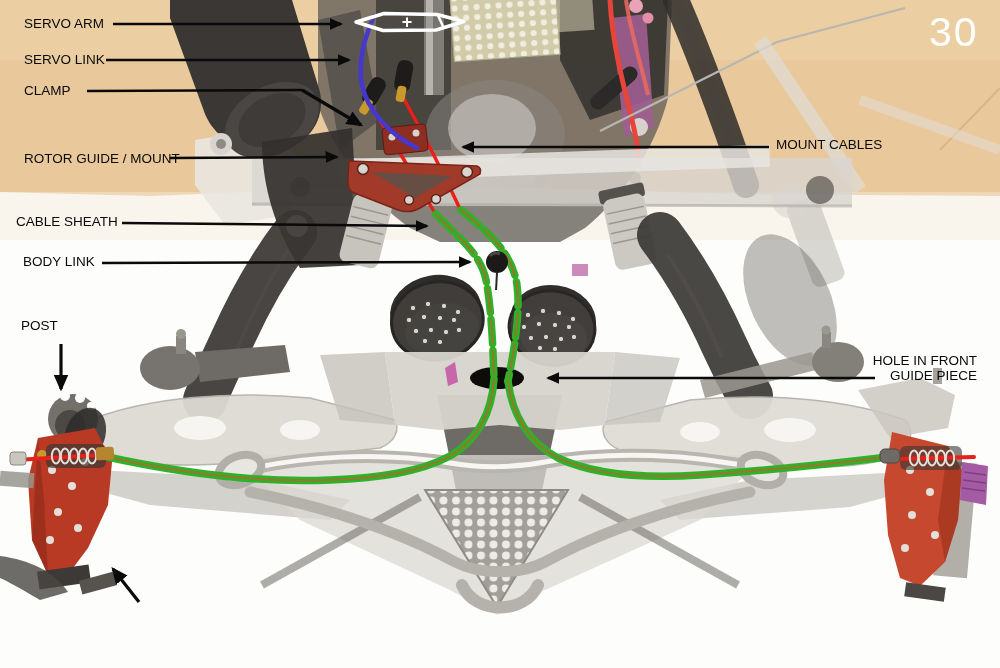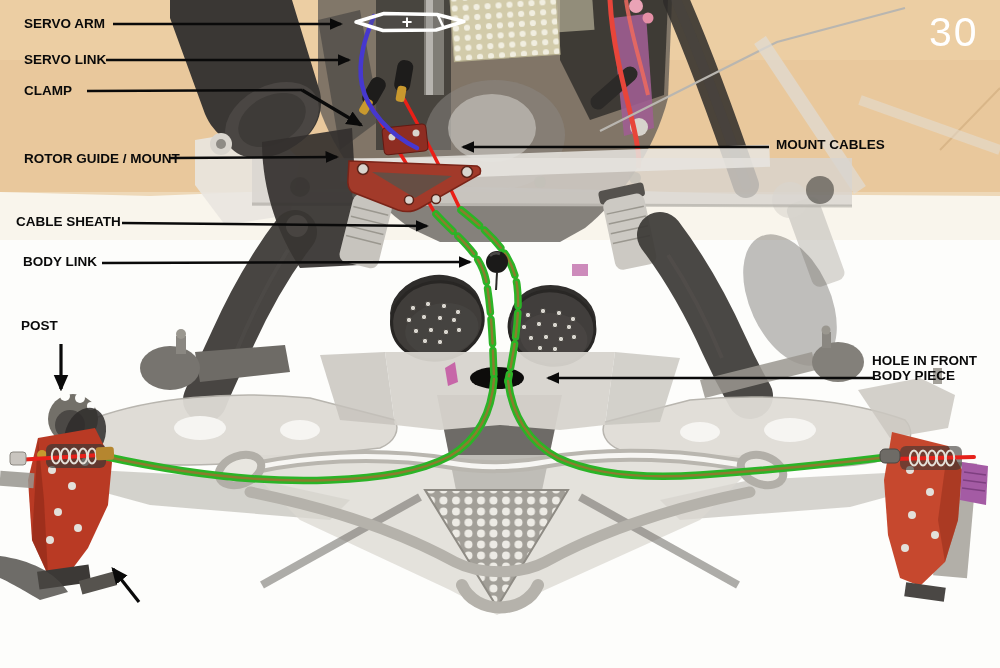--- a/index.html
+++ b/index.html
@@ -1,21 +1,21 @@
 <!DOCTYPE html>
 <html><head>
 <meta charset="utf-8">
 <style>
   html,body{margin:0;padding:0;background:#ffffff}
   .stage{position:relative;width:1000px;height:668px;overflow:hidden;
          background:#fdfdfb;font-family:"Liberation Sans",sans-serif}
   .stage svg{position:absolute;left:0;top:0;display:block}
-  .label{position:absolute;font-weight:700;font-size:13.5px;color:#0a0a0a;
+  .label{position:absolute;font-weight:400;font-size:13.5px;color:#0a0a0a;
          white-space:nowrap;line-height:15px;letter-spacing:0}
-  .label.right{text-align:left}
+  .label.right{text-align:right}
   .pagenum{position:absolute;font-weight:400;font-size:41px;color:#ffffff;
            letter-spacing:2px;line-height:1}
 </style>
 </head>
 <body>
 
 <div class="stage">
 
 <svg width="1000" height="668" viewBox="0 0 1000 668">
   <defs>
@@ -372,17 +372,17 @@
 <div class="label" style="left:24px;top:16px">SERVO ARM</div>
 <div class="label" style="left:24px;top:52px">SERVO LINK</div>
 <div class="label" style="left:24px;top:83px">CLAMP</div>
 <div class="label" style="left:24px;top:151px">ROTOR GUIDE / MOUNT</div>
 <div class="label" style="left:16px;top:214px">CABLE SHEATH</div>
 <div class="label" style="left:23px;top:254px">BODY LINK</div>
 <div class="label" style="left:21px;top:318px">POST</div>
 <div class="label" style="left:776px;top:137px">MOUNT CABLES</div>
 <div class="label right" style="right:23px;top:353px">
   <div>HOLE IN FRONT</div>
-  <div>BODY PIECE</div>
+  <div>GUIDE PIECE</div>
 </div>
 <div class="pagenum" style="left:929px;top:12px">30</div>
 
 </div>
 
 </body></html>

